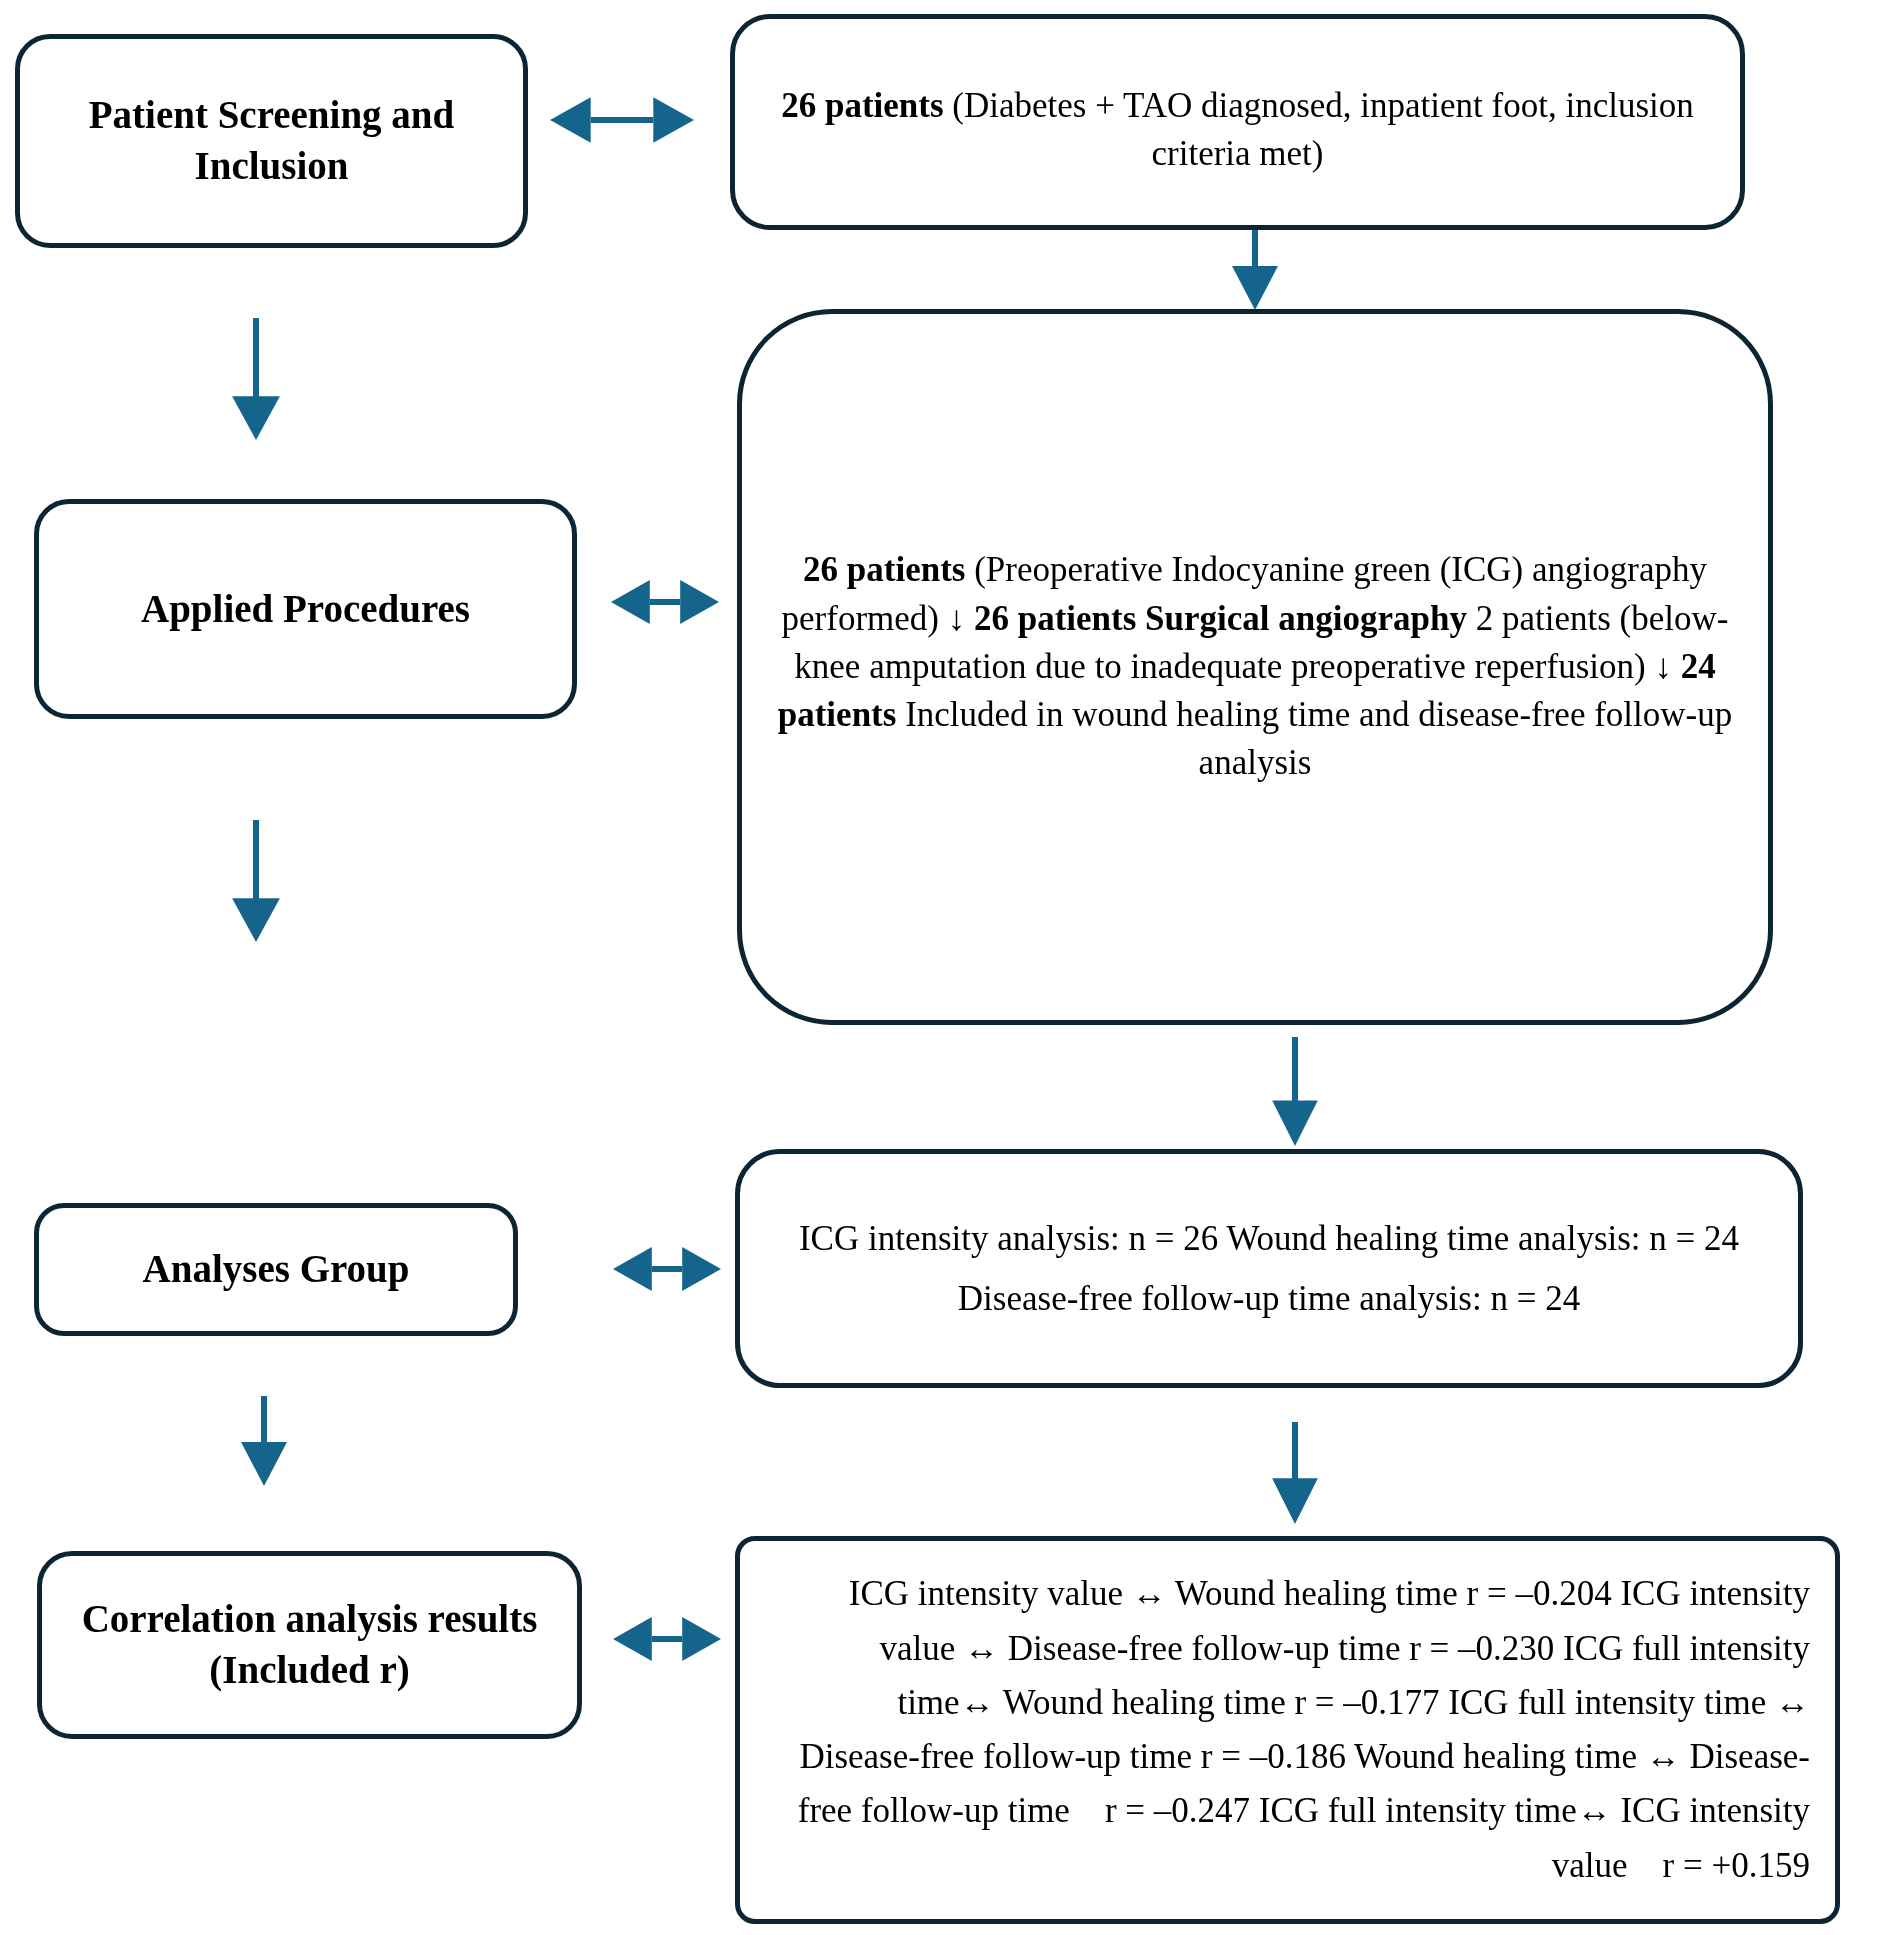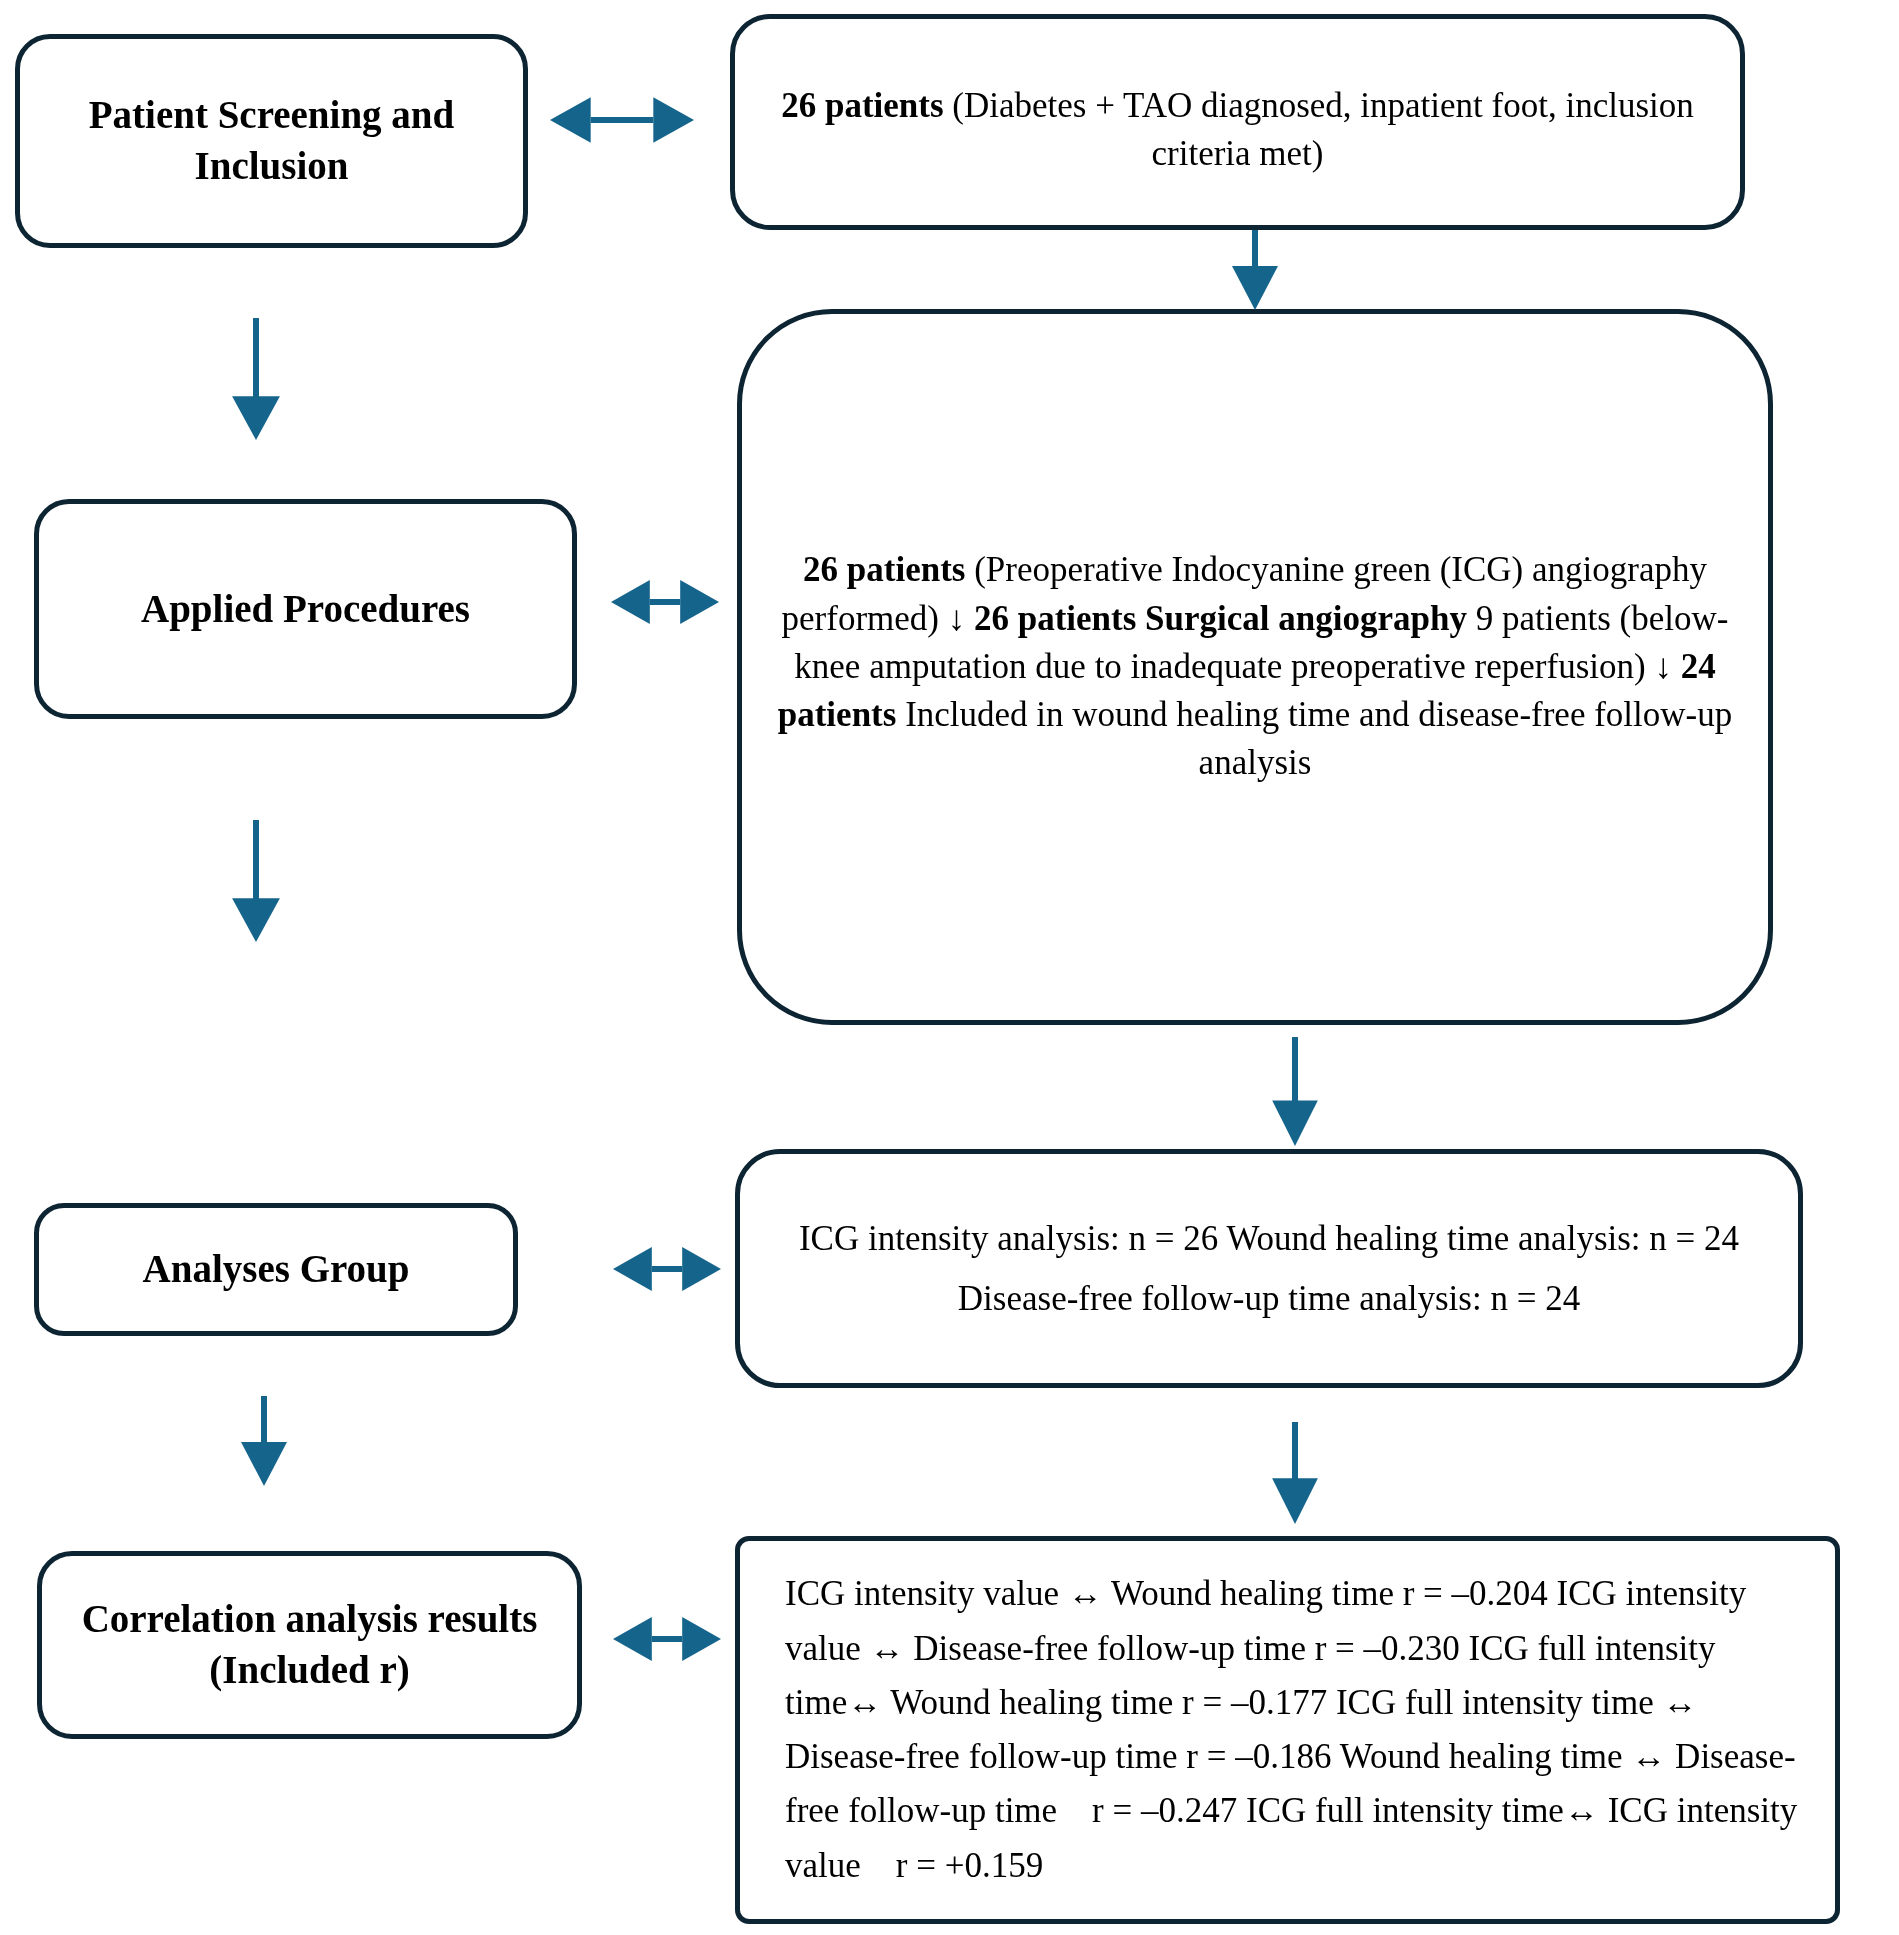--- a/index.html
+++ b/index.html
@@ -78,36 +78,36 @@
     </span>
   </div>
 
   <div class="box rbox" id="r2" style="left:737px;top:309px;width:1036px;height:716px;border-radius:95px;">
     <span class="content">
       <span class="line bold">26 patients</span>
       <span class="line">(Preoperative Indocyanine green (ICG) angiography performed)</span>
       <span class="line">↓</span>
       <span class="line bold">26 patients</span>
       <span class="line bold">Surgical angiography</span>
-      <span class="line">9 patients (below-knee amputation due to inadequate preoperative reperfusion)</span>
+      <span class="line">2 patients (below-knee amputation due to inadequate preoperative reperfusion)</span>
       <span class="line">↓</span>
       <span class="line bold">24 patients</span>
       <span class="line">Included in wound healing time and disease-free follow-up analysis</span>
     </span>
   </div>
 
   <div class="box rbox" id="r3" style="left:735px;top:1149px;width:1068px;height:239px;border-radius:45px;">
     <span class="content">
       <span class="line">ICG intensity analysis: n = 26</span>
       <span class="line">Wound healing time analysis: n = 24</span>
       <span class="line">Disease-free follow-up time analysis: n = 24</span>
     </span>
   </div>
 
-  <div class="box rbox" id="r4" style="left:735px;top:1536px;width:1105px;height:388px;border-radius:14px;">
+  <div class="box rbox" id="r4" style="left:735px;top:1536px;width:1105px;height:388px;border-radius:20px;text-align:right;">
     <span class="content">
       <span class="line">ICG intensity value ↔ Wound healing time r = –0.204</span>
       <span class="line">ICG intensity value ↔ Disease-free follow-up time r = –0.230</span>
       <span class="line">ICG full intensity time↔ Wound healing time r = –0.177</span>
       <span class="line">ICG full intensity time ↔ Disease-free follow-up time r = –0.186</span>
       <span class="line">Wound healing time ↔ Disease-free follow-up time    r = –0.247</span>
       <span class="line">ICG full intensity time↔ ICG intensity value    r = +0.159</span>
     </span>
   </div>
 

